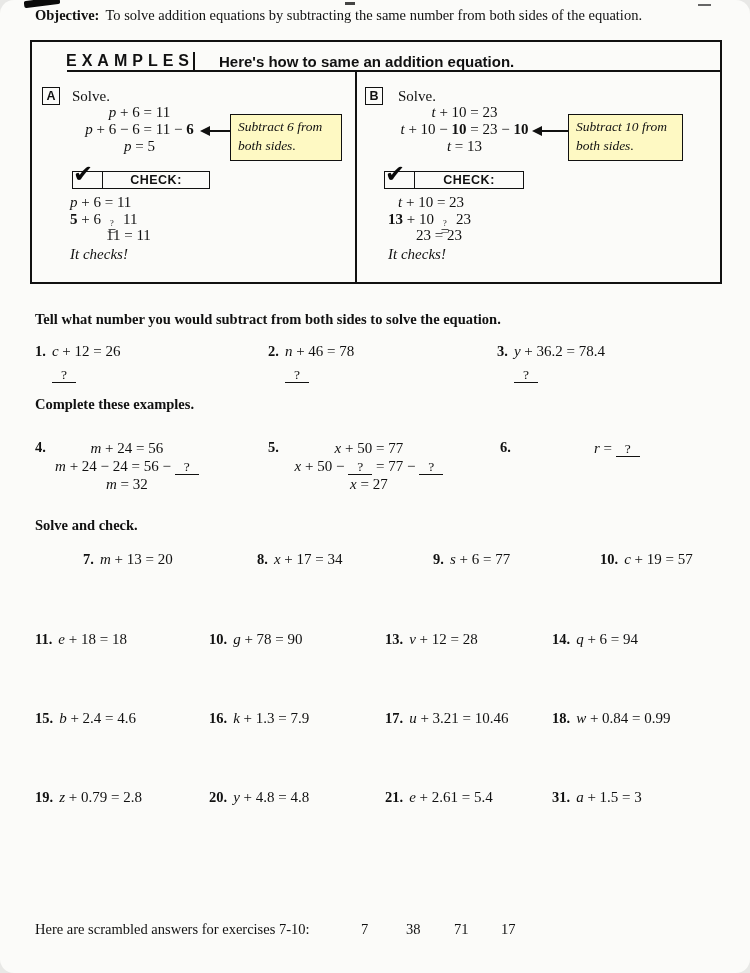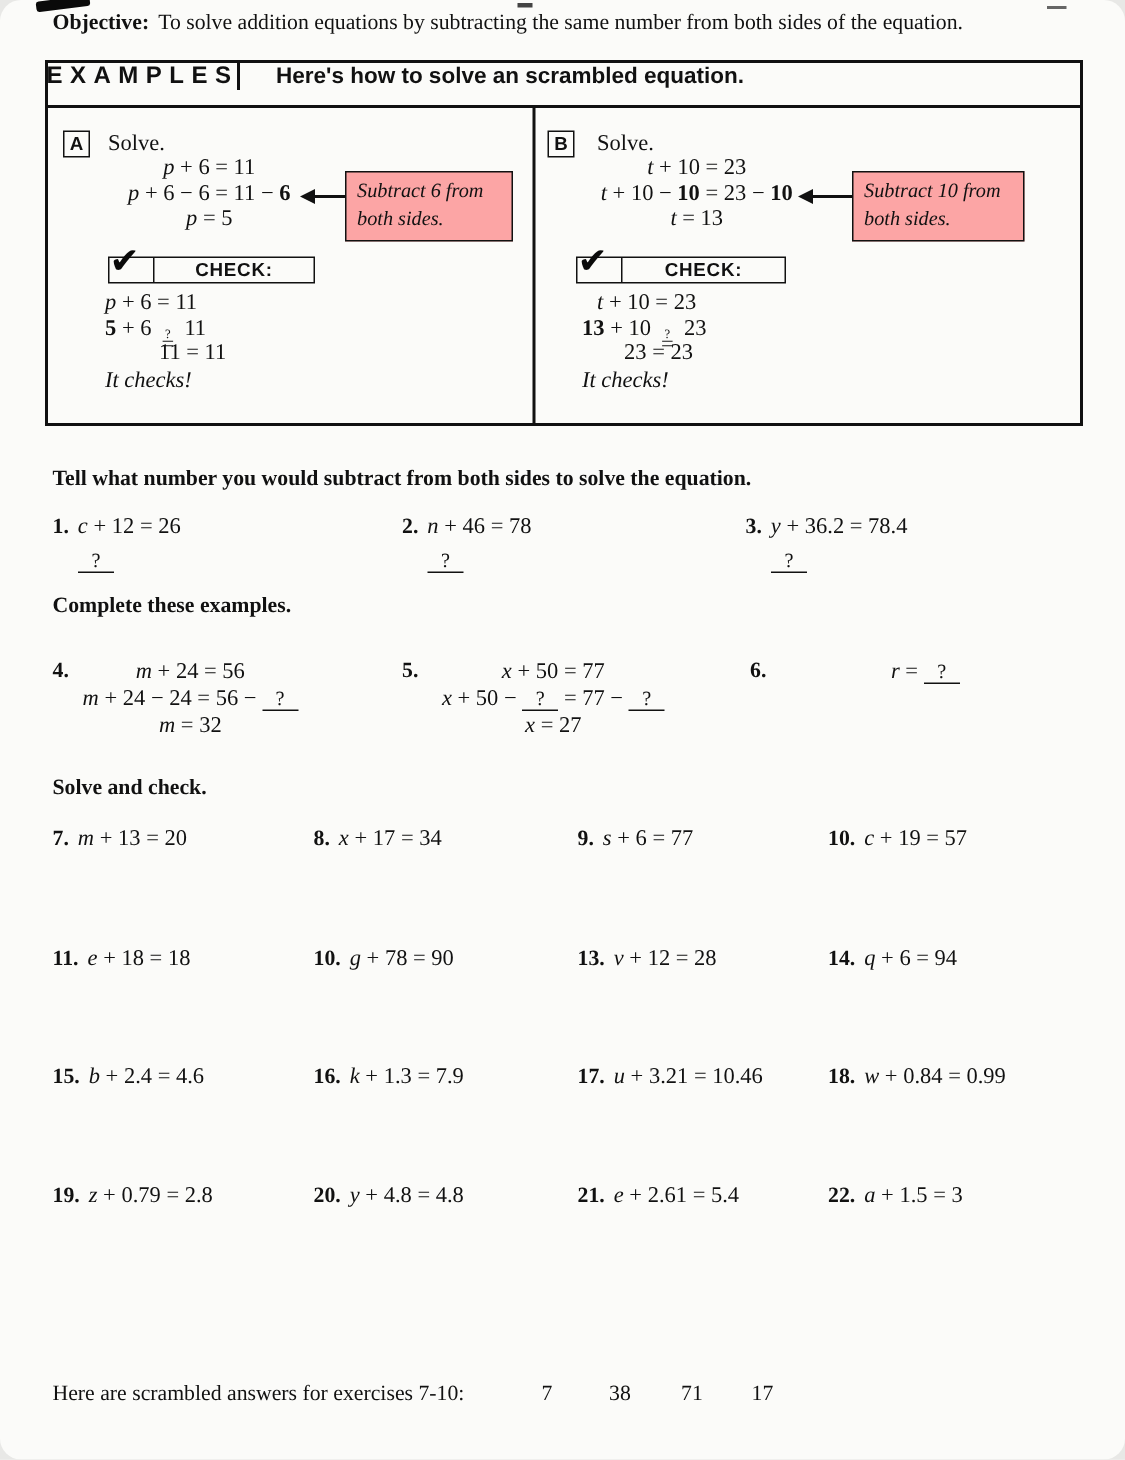--- a/index.html
+++ b/index.html
@@ -16,21 +16,21 @@
   .mark-tl { left:24px; top:-1px; width:36px; height:7px; transform:rotate(-7deg); border-radius:2px; }
   .mark-t1 { left:345px; top:2px; width:10px; height:3px; background:#444; }
   .mark-t2 { left:698px; top:4px; width:13px; height:2px; background:#666; }
 
   
   .objective { position:absolute; left:35px; top:7px; width:700px; font-size:14.5px; }
   .objective b { margin-right:6px; }
 
   
   .exbox { position:absolute; left:30px; top:40px; width:692px; height:244px; border:2.5px solid #111; }
-  .exhead { display:flex; height:30px; border-bottom:2.5px solid #111; align-items:flex-start; }
+  .exhead { display:flex; height:30px; border-bottom:2.5px solid #111; align-items:flex-end;margin-left:35px; }
   .exhead-left {
     width:128px; border-right:2px solid #111; display:flex; align-items:center; justify-content:center;
     font-family:"Liberation Sans", sans-serif; font-weight:bold; font-size:16px; letter-spacing:5px;
   }
   .exhead-right {
     flex:1; display:flex; align-items:center; padding-left:24px;
     font-family:"Liberation Sans", sans-serif; font-weight:bold; font-size:15px;
   }
   .exdivider { position:absolute; left:323px; top:30px; bottom:0; width:1.8px; background:#111; }
 
@@ -51,21 +51,21 @@
   .steps-b { left:340px; top:62px; width:185px; }
 
   .arrow { position:absolute; display:flex; align-items:center; height:12px; }
   .arrow-head { width:0; height:0; border-top:5.5px solid transparent; border-bottom:5.5px solid transparent; border-right:10px solid #111; }
   .arrow-line { height:2.2px; background:#111; flex:1; }
   .arrow-a { left:168px; top:83px; width:30px; }
   .arrow-b { left:500px; top:83px; width:36px; }
 
   .callout {
     position:absolute; border:1.7px solid #111; padding:2px 7px;
-    font-style:italic; font-size:13.5px; line-height:19px; background:#fca5a5;
+    font-style:italic; font-size:13.5px; line-height:19px; background:#fef9c3;
   }
   .callout-a { left:198px; top:72px; width:112px; height:47px; }
   .callout-b { left:536px; top:72px; width:115px; height:47px; }
 
   .checkbar { position:absolute; display:flex; border:1.8px solid #111; height:18px; overflow:visible; }
   .check-a { left:40px; top:129px; width:138px; }
   .check-b { left:352px; top:129px; width:140px; }
   .cb-left { width:30px; border-right:1.8px solid #111; position:relative; }
   .cb-mark {
     position:absolute; left:0px; top:-10px; font-family:"DejaVu Sans", sans-serif;
@@ -114,42 +114,42 @@
   .row46 .cprob { position:absolute; top:0; display:flex; }
   .c4 { left:0; } .c5 { left:233px; } .c6 { left:465px; }
   .cx-lines { text-align:center; }
   .cx-lines .eq { height:18px; line-height:18px; font-size:15px; white-space:nowrap; }
   .c4 .cx-lines { width:150px; } .c5 .cx-lines { width:168px; } .c6 .cx-lines { width:200px; }
 
   
   .solvegrid { position:absolute; left:35px; top:551px; width:710px; height:280px; }
   .cell { position:absolute; white-space:nowrap; }
   .col1 { left:0; } .col2 { left:174px; } .col3 { left:350px; } .col4 { left:517px; }
-  .r1 { top:0; } .r2 { top:80px; } .r3 { top:159px; } .r4 { top:238px; }
+  .r1 { top:0;margin-left:48px; } .r2 { top:80px; } .r3 { top:159px; } .r4 { top:238px; }
 
   
   .footer { position:absolute; left:35px; top:921px; width:700px; font-size:14.5px; }
   .footer .ans { position:absolute; top:0; }
   .a1 { left:326px; } .a2 { left:371px; } .a3 { left:419px; } .a4 { left:466px; }
 </style>
 </head>
 <body>
 
 <div class="page">
 
   <div class="scan-mark mark-tl"></div>
   <div class="scan-mark mark-t1"></div>
   <div class="scan-mark mark-t2"></div>
 
   <p class="objective"><b>Objective:</b><span>To solve addition equations by subtracting the same number from both sides of the equation.</span></p>
 
   <div class="exbox">
     <div class="exhead">
       <div class="exhead-left">EXAMPLES</div>
-      <div class="exhead-right">Here's how to solve an scrambled equation.</div>
+      <div class="exhead-right">Here's how to same an addition equation.</div>
     </div>
     <div class="exdivider"></div>
 
     <div class="tagbox tag-a">A</div>
     <div class="solve-label solve-a">Solve.</div>
     <div class="steps steps-a">
       <div class="eq"><i>p</i> + 6 = 11</div>
       <div class="eq"><i>p</i> + 6 − 6 = 11 − <b>6</b></div>
       <div class="eq"><i>p</i> = 5</div>
     </div>
@@ -258,21 +258,21 @@
     <div class="cell col4 r2"><span class="pnum">14.</span><span><i>q</i> + 6 = 94</span></div>
 
     <div class="cell col1 r3"><span class="pnum">15.</span><span><i>b</i> + 2.4 = 4.6</span></div>
     <div class="cell col2 r3"><span class="pnum">16.</span><span><i>k</i> + 1.3 = 7.9</span></div>
     <div class="cell col3 r3"><span class="pnum">17.</span><span><i>u</i> + 3.21 = 10.46</span></div>
     <div class="cell col4 r3"><span class="pnum">18.</span><span><i>w</i> + 0.84 = 0.99</span></div>
 
     <div class="cell col1 r4"><span class="pnum">19.</span><span><i>z</i> + 0.79 = 2.8</span></div>
     <div class="cell col2 r4"><span class="pnum">20.</span><span><i>y</i> + 4.8 = 4.8</span></div>
     <div class="cell col3 r4"><span class="pnum">21.</span><span><i>e</i> + 2.61 = 5.4</span></div>
-    <div class="cell col4 r4"><span class="pnum">22.</span><span><i>a</i> + 1.5 = 3</span></div>
+    <div class="cell col4 r4"><span class="pnum">31.</span><span><i>a</i> + 1.5 = 3</span></div>
   </div>
 
   <div class="footer">
     <span>Here are scrambled answers for exercises 7-10:</span>
     <span class="ans a1">7</span>
     <span class="ans a2">38</span>
     <span class="ans a3">71</span>
     <span class="ans a4">17</span>
   </div>
 

